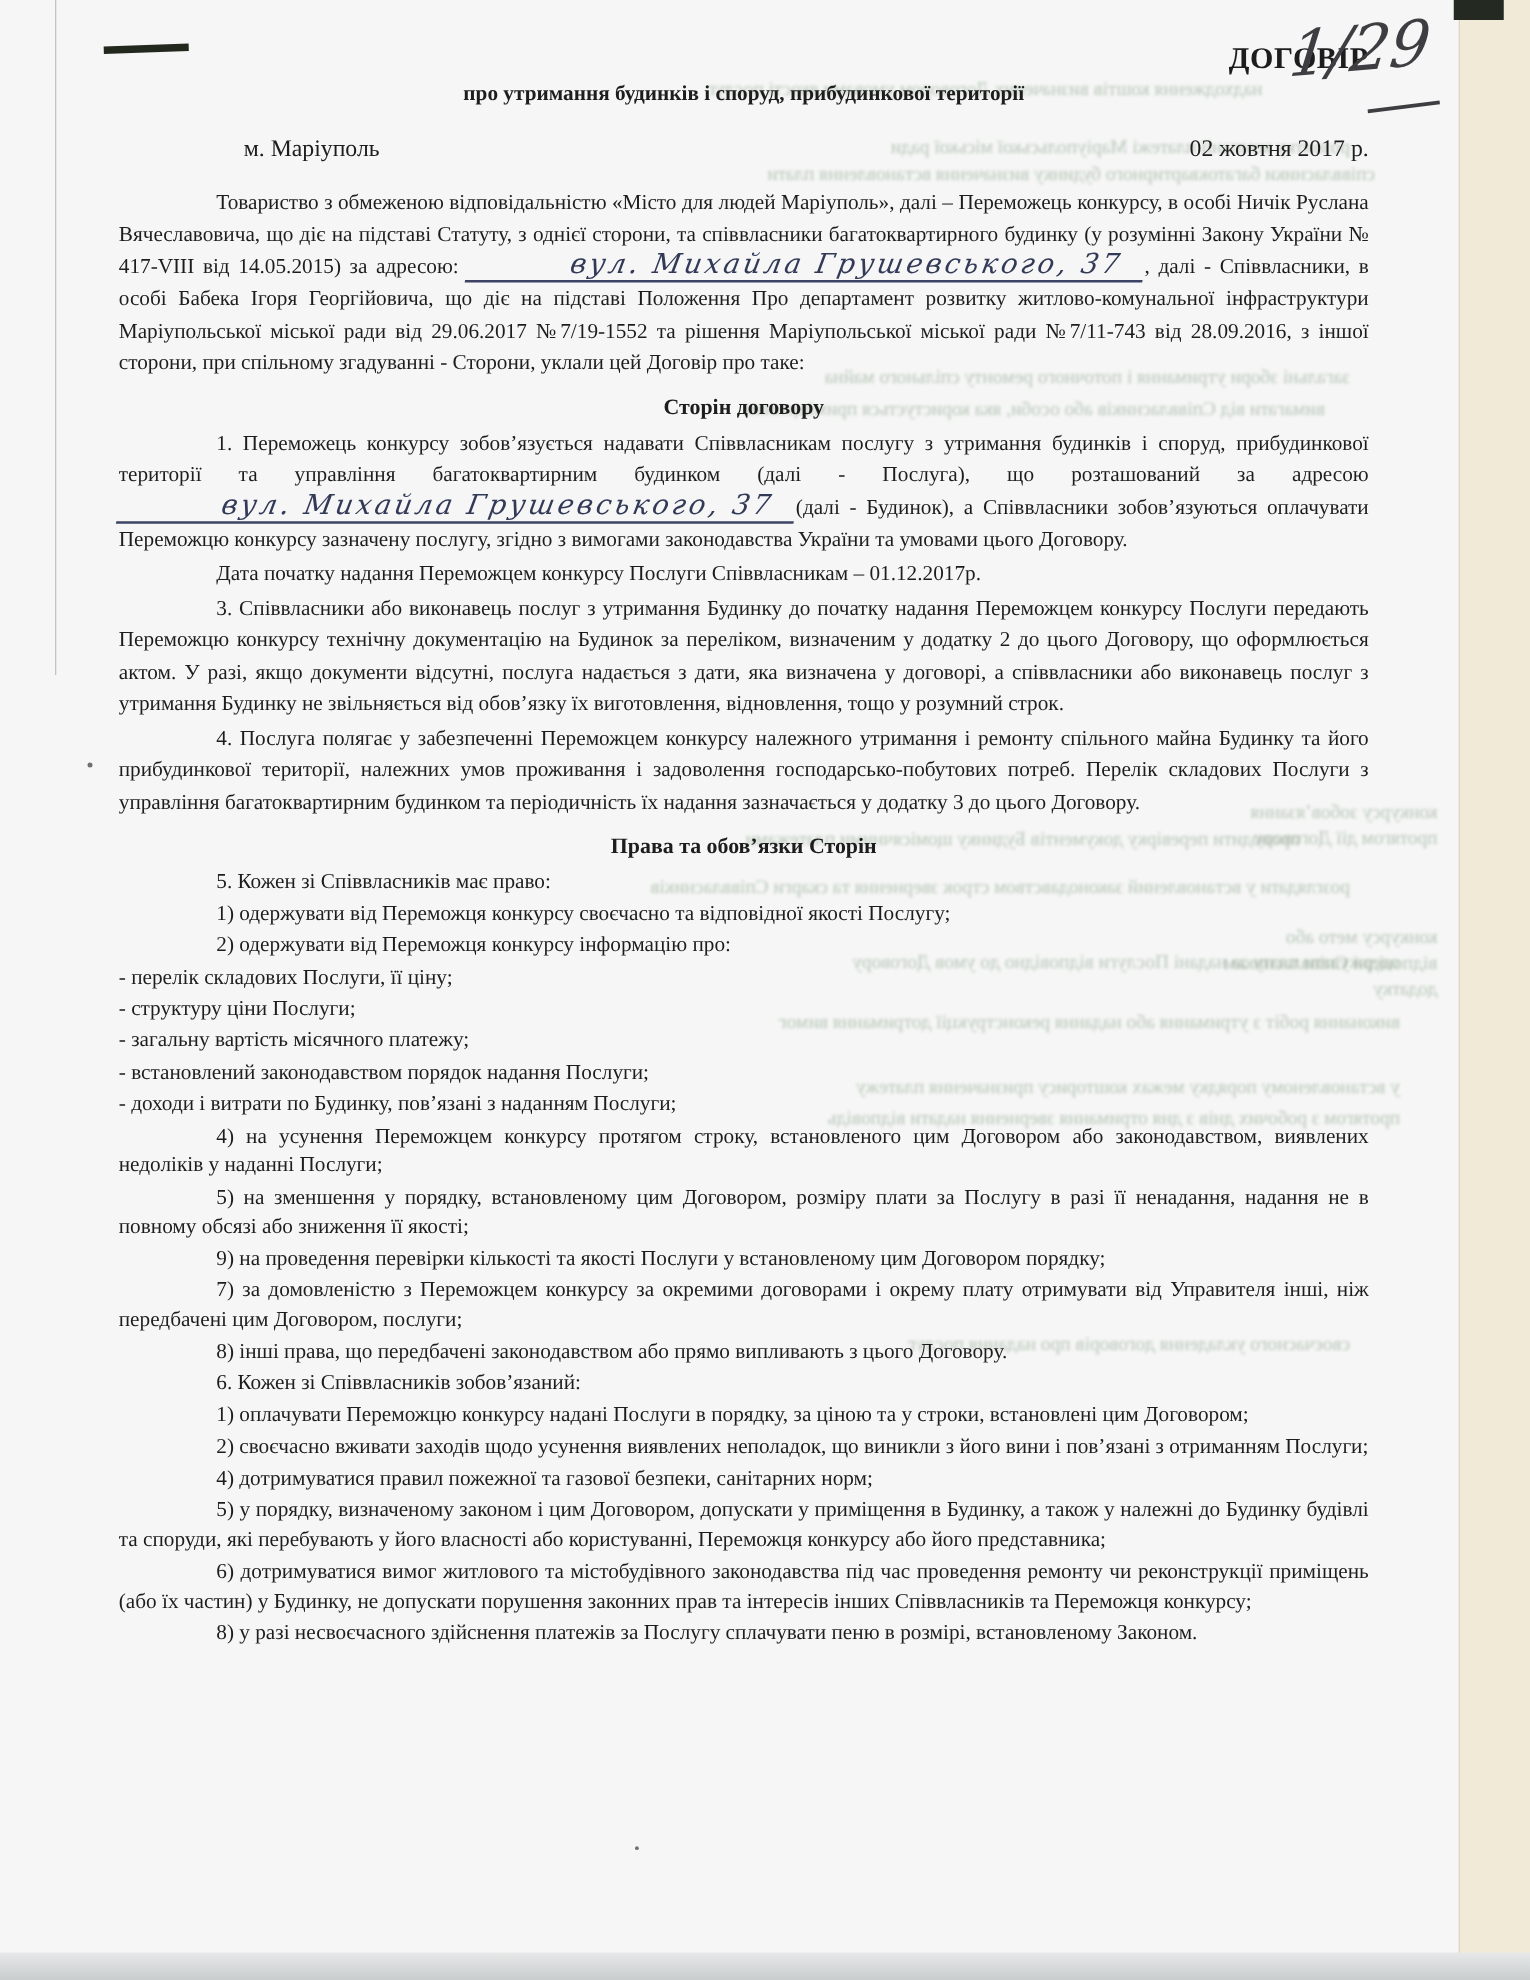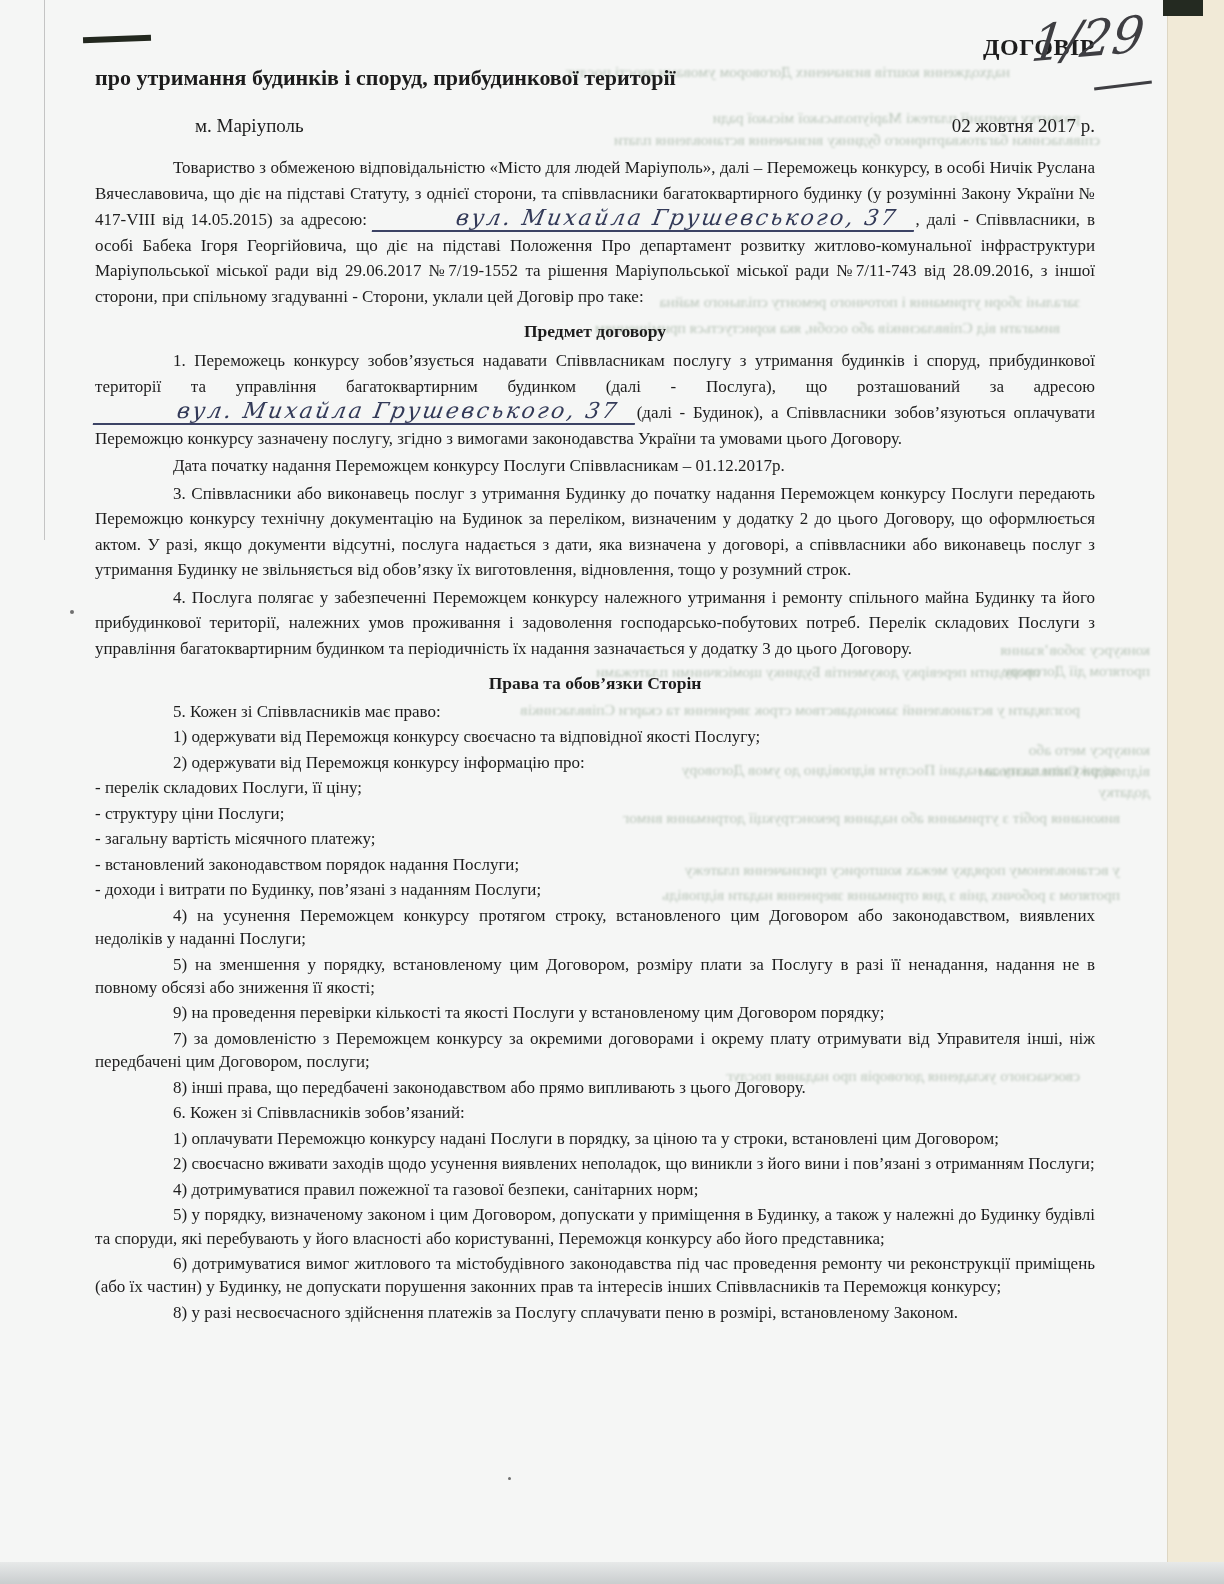--- a/index.html
+++ b/index.html
@@ -34,21 +34,21 @@
     padding:0 18px 1px 4px;line-height:1.05;white-space:nowrap;
   }
   .page-marker{position:absolute;left:1032px;top:10px;z-index:6;
     font-family:"DejaVu Serif", serif;font-style:italic;
     font-size:50px;color:#3e3e42;transform:rotate(-5deg) skewX(-12deg);}
   .page-marker-underline{position:absolute;left:1094px;top:84px;width:58px;height:3px;
     background:#3e3e42;transform:rotate(-7deg);z-index:6;}
   
   .content{position:absolute;left:95px;top:34px;width:1000px;z-index:1;}
   .doc-title{text-align:right;font-size:24px;font-weight:bold;margin:0;letter-spacing:.5px;}
-  .doc-subtitle{font-size:22px;font-weight:bold;margin:4px 0 0;}
+  .doc-subtitle{text-align:center;font-size:17px;font-weight:bold;margin:4px 0 0;}
   .city-date{display:flex;justify-content:space-between;margin-top:24px;
     padding-left:100px;font-size:19px;}
   p.para{font-size:17px;line-height:1.5;text-align:justify;
     text-indent:78px;margin:0 0 2px;}
   .section-heading{text-align:center;font-size:17.5px;font-weight:bold;margin:12px 0 6px;}
   p.clause{font-size:17px;line-height:1.38;text-align:justify;
     text-indent:78px;margin:0 0 2px;}
   p.clause.flush{text-indent:0;}
 </style>
 </head>
@@ -85,21 +85,21 @@
   <h1 class="doc-title">ДОГОВІР</h1>
   <div class="doc-subtitle">про утримання будинків і споруд, прибудинкової території</div>
 
   <div class="city-date">
     <span>м. Маріуполь</span>
     <span>02 жовтня 2017 р.</span>
   </div>
 
   <p class="para" style="margin-top:18px;"><span>Товариство з обмеженою відповідальністю «Місто для людей Маріуполь», далі – Переможець конкурсу, в особі Ничік Руслана Вячеславовича, що діє на підставі Статуту, з однієї сторони, та співвласники багатоквартирного будинку (у розумінні Закону України № 417-VIII від 14.05.2015) за адресою:</span> <span class="hand">вул. Михайла Грушевського, 37</span><span>, далі - Співвласники, в особі Бабека Ігоря Георгійовича, що діє на підставі Положення Про департамент розвитку житлово-комунальної інфраструктури Маріупольської міської ради від 29.06.2017 №7/19-1552 та рішення Маріупольської міської ради №7/11-743 від 28.09.2016, з іншої сторони, при спільному згадуванні - Сторони, уклали цей Договір про таке:</span></p>
 
-  <div class="section-heading">Предмет договору</div>
+  <div class="section-heading">Сторін договору</div>
 
   <p class="para"><span>1. Переможець конкурсу зобов’язується надавати Співвласникам послугу з утримання будинків і споруд, прибудинкової території та управління багатоквартирним будинком (далі - Послуга), що розташований за адресою</span> <span class="hand">вул. Михайла Грушевського, 37</span><span>(далі - Будинок), а Співвласники зобов’язуються оплачувати Переможцю конкурсу зазначену послугу, згідно з вимогами законодавства України та умовами цього Договору.</span></p>
 
   <p class="para">Дата початку надання Переможцем конкурсу Послуги Співвласникам – 01.12.2017р.</p>
   <p class="para">3. Співвласники або виконавець послуг з утримання Будинку до початку надання Переможцем конкурсу Послуги передають Переможцю конкурсу технічну документацію на Будинок за переліком, визначеним у додатку 2 до цього Договору, що оформлюється актом.  У разі, якщо документи відсутні, послуга надається з дати, яка визначена у договорі, а співвласники або виконавець послуг з утримання Будинку не звільняється від обов’язку їх виготовлення, відновлення, тощо у розумний строк.</p>
   <p class="para">4. Послуга полягає у забезпеченні Переможцем конкурсу належного утримання і ремонту спільного майна Будинку та його прибудинкової території, належних умов проживання і задоволення господарсько-побутових потреб. Перелік складових Послуги з управління багатоквартирним будинком та періодичність їх надання зазначається у додатку 3 до цього Договору.</p>
 
   <div class="section-heading">Права та обов’язки Сторін</div>
 
   <div>

